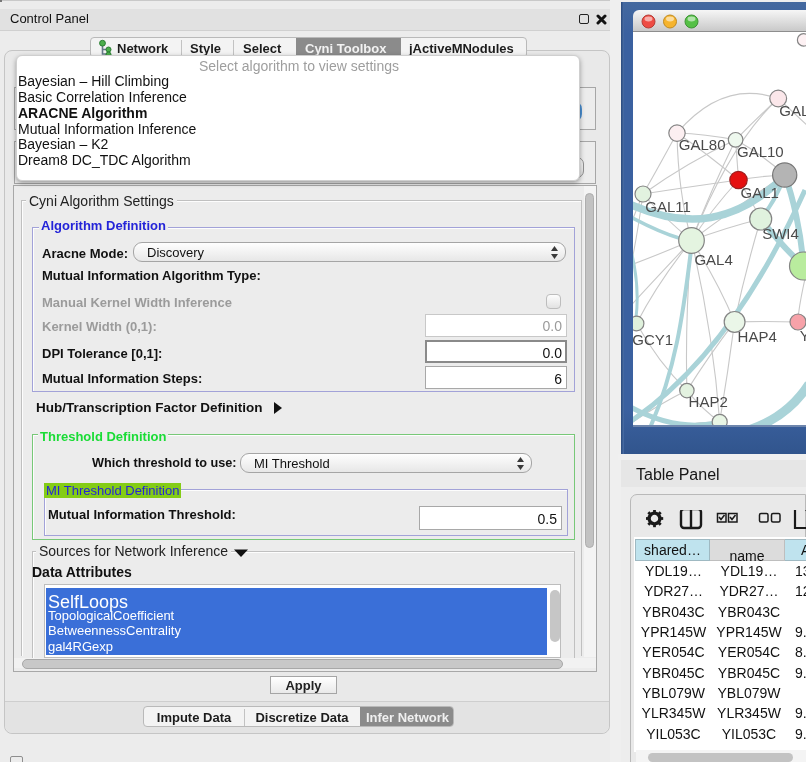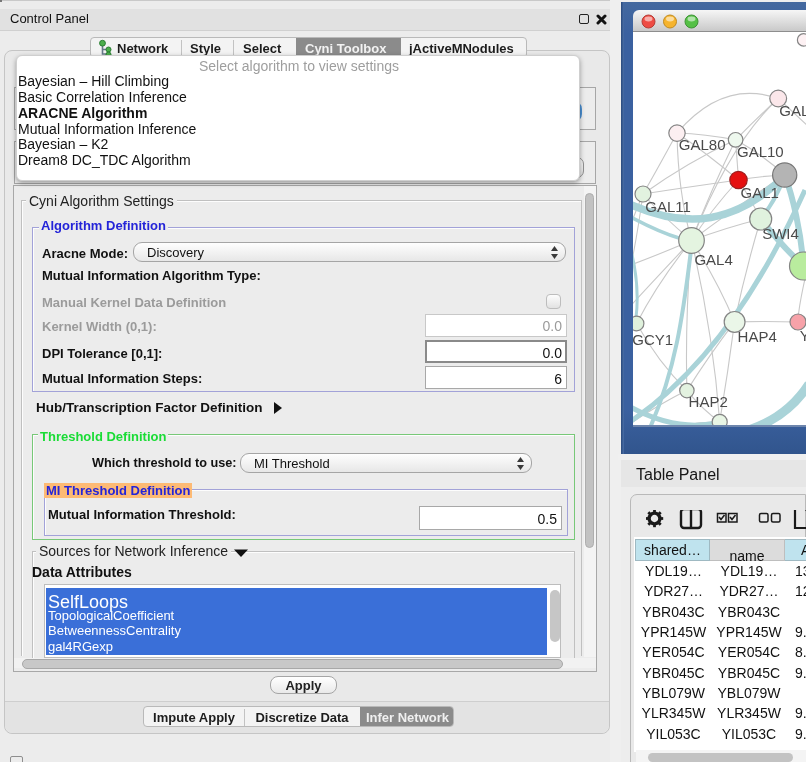--- a/index.html
+++ b/index.html
@@ -61,21 +61,21 @@
   <div class="abs" style="left:133px;top:242px;width:433px;height:20px;border:1px solid #a5a5a5;border-radius:9px;background:linear-gradient(#fefefe,#e7e7e7)">
     <div class="abs" style="left:13px;top:2px;font-size:13px;color:#111">Discovery</div>
     <svg class="abs" style="right:7px;top:3px" width="7" height="13">
         <path d="M3.5 0 L7 5 L0 5 Z" fill="#3a3a3a"></path>
         <path d="M3.5 13 L7 8 L0 8 Z" fill="#3a3a3a"></path>
       </svg>
   </div>
 
   <div class="abs bold" style="left:42px;top:268px;font-size:13px;color:#111">Mutual Information Algorithm Type:</div>
 
-  <div class="abs bold" style="left:42px;top:295px;font-size:13px;color:#9b9b9b">Manual Kernel Data Definition</div>
+  <div class="abs bold" style="left:42px;top:295px;font-size:13px;color:#9b9b9b">Manual Kernel Width Inference</div>
   <div class="abs" style="left:546px;top:294px;width:15px;height:15px;border:1px solid #bdbdbd;border-radius:4px;background:linear-gradient(#fdfdfd,#e2e2e2)"></div>
 
   <div class="abs bold" style="left:42px;top:319px;font-size:13px;color:#9b9b9b">Kernel Width (0,1):</div>
   <div class="abs" style="left:425px;top:314px;width:142px;height:23px;border:1px solid #c8c8c8;background:#fff"></div>
   <div class="abs" style="left:425px;top:318px;width:137px;font-size:14px;color:#9b9b9b;text-align:right">0.0</div>
 
   <div class="abs bold" style="left:42px;top:346px;font-size:13px;color:#111">DPI Tolerance [0,1]:</div>
   <div class="abs" style="left:425px;top:340px;width:142px;height:23px;border:2px solid #8a8a8a;background:#fff"></div>
   <div class="abs" style="left:425px;top:345px;width:137px;font-size:14px;color:#111;text-align:right">0.0</div>
 
@@ -94,21 +94,21 @@
   <div class="abs bold" style="left:92px;top:456px;font-size:12.7px;color:#111">Which threshold to use:</div>
   <div class="abs" style="left:240px;top:453px;width:292px;height:20px;border:1px solid #a5a5a5;border-radius:9px;background:linear-gradient(#fefefe,#e7e7e7)">
     <div class="abs" style="left:13px;top:2px;font-size:13px;color:#111">MI Threshold</div>
     <svg class="abs" style="right:7px;top:3px" width="7" height="13">
         <path d="M3.5 0 L7 5 L0 5 Z" fill="#3a3a3a"></path>
         <path d="M3.5 13 L7 8 L0 8 Z" fill="#3a3a3a"></path>
       </svg>
   </div>
 
   <div class="abs" style="left:44px;top:489px;width:524px;height:47px;border:1px solid #a2a2d8;box-shadow:inset 1px 1px 0 #fdfdfd"></div>
-  <div class="abs" style="left:44px;top:483px;background:#fdba74;padding:0 2px;font-size:13px;font-weight:bold;color:#2424d8">MI Threshold Definition</div>
+  <div class="abs" style="left:44px;top:483px;background:#84cc16;padding:0 2px;font-size:13px;font-weight:normal;color:#2424d8">MI Threshold Definition</div>
 
   <div class="abs bold" style="left:48px;top:507px;font-size:13px;color:#111">Mutual Information Threshold:</div>
   <div class="abs" style="left:419px;top:506px;width:143px;height:24px;border:1px solid #a8a8a8;background:#fff"></div>
   <div class="abs" style="left:419px;top:511px;width:138px;font-size:14px;color:#111;text-align:right">0.5</div>
 
   <div class="abs" style="left:32px;top:551px;width:543px;height:107px;border:1px solid #c0c0c0;border-bottom:none;box-shadow:inset 1px 1px 0 #fdfdfd"></div>
   <div class="abs" style="left:36px;top:543px;background:#ececec;padding:0 3px;font-size:14px;color:#222">Sources for Network Inference</div>
   <svg class="abs" style="left:233px;top:548px" width="16" height="10">
       <path d="M1 1.5 L15 1.5 L8 9 Z" fill="#111"></path>
     </svg>
@@ -120,27 +120,27 @@
     <div class="abs" style="left:3px;top:7px;font-size:18px;color:#fff">SelfLoops</div>
     <div class="abs" style="left:3px;top:22.5px;font-size:13px;color:#fff">TopologicalCoefficient</div>
     <div class="abs" style="left:3px;top:38px;font-size:13px;color:#fff">BetweennessCentrality</div>
     <div class="abs" style="left:3px;top:53.5px;font-size:13px;color:#fff">gal4RGexp</div>
     <div class="abs" style="left:505px;top:5px;width:10px;height:52px;background:#c6c6c6;border-radius:5px"></div>
   </div>
 
   <div class="abs" style="left:14px;top:658px;width:582px;height:10px;background:#f2f2f2"></div>
   <div class="abs" style="left:22px;top:658.5px;width:541px;height:10px;background:#c8c8c8;border:1px solid #a8a8a8;border-radius:5px"></div>
 
-  <div class="abs bold" style="left:270px;top:676px;width:67px;height:18px;border:1px solid #a5a5a5;border-radius:8px;background:linear-gradient(#ffffff,#e9e9e9);text-align:center;font-size:13px;color:#222;padding-top:1px">Apply</div>
+  <div class="abs bold" style="left:270px;top:676px;width:67px;height:18px;border:1px solid #a5a5a5;border-radius:0;background:linear-gradient(#ffffff,#e9e9e9);text-align:center;font-size:13px;color:#222;padding-top:1px">Apply</div>
 
   <div class="abs" style="left:5px;top:701px;width:604px;height:32px;background:#e3e3e3;border-top:1px solid #cecece;border-radius:0 0 8px 8px"></div>
   <div class="abs" style="left:143px;top:706px;width:311px;height:21px;background:#f3f3f3;border:1px solid #b9b9b9;border-radius:4px;overflow:hidden">
     <div class="abs" style="left:100px;top:2px;width:1px;height:17px;background:#c2c2c2"></div>
     <div class="abs" style="left:216px;top:0;width:95px;height:21px;background:#8b8b8b"></div>
-    <div class="abs bold" style="left:0px;top:3px;width:100px;text-align:center;font-size:13px;color:#1c1c1c">Impute Apply</div>
+    <div class="abs bold" style="left:0px;top:3px;width:100px;text-align:center;font-size:13px;color:#1c1c1c">Impute Data</div>
     <div class="abs bold" style="left:100px;top:3px;width:116px;text-align:center;font-size:13px;color:#1c1c1c">Discretize Data</div>
     <div class="abs bold" style="left:216px;top:3px;width:95px;text-align:center;font-size:13px;color:#f0f0f0">Infer Network</div>
   </div>
 
   <div class="abs" style="left:10px;top:756px;width:13px;height:10px;background:#ececec;border:1.5px solid #8e8e8e;border-radius:2px"></div>
 
   <div class="abs" style="left:610px;top:0;width:196px;height:762px;background:#efefef"></div>
 
   <div class="abs" style="left:621px;top:2px;width:185px;height:452px;background:linear-gradient(180deg,#44699f 0%,#3b61a0 7%,#3b61a0 90%,#31558d 100%)"></div>
   <div class="abs" style="left:621px;top:2px;width:3px;height:452px;background:linear-gradient(90deg,#2a4a7c,#4a6fa8)"></div>

